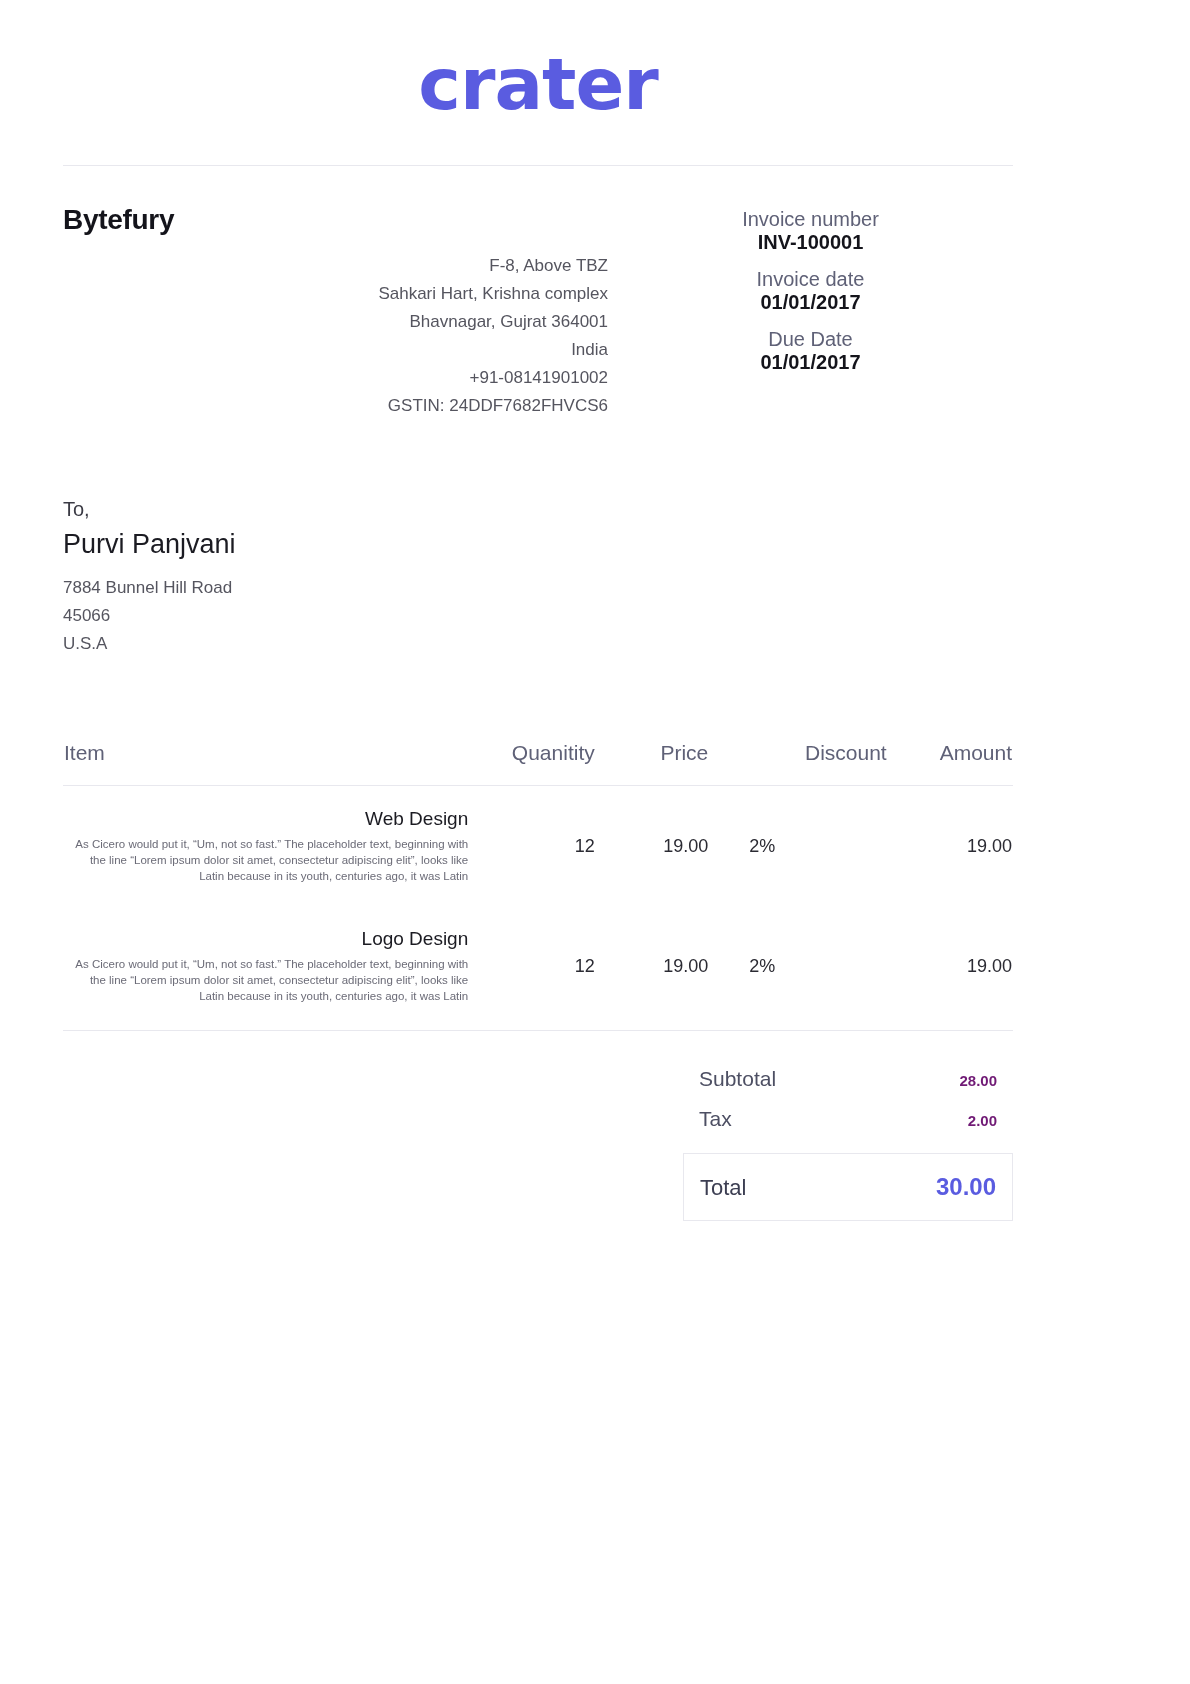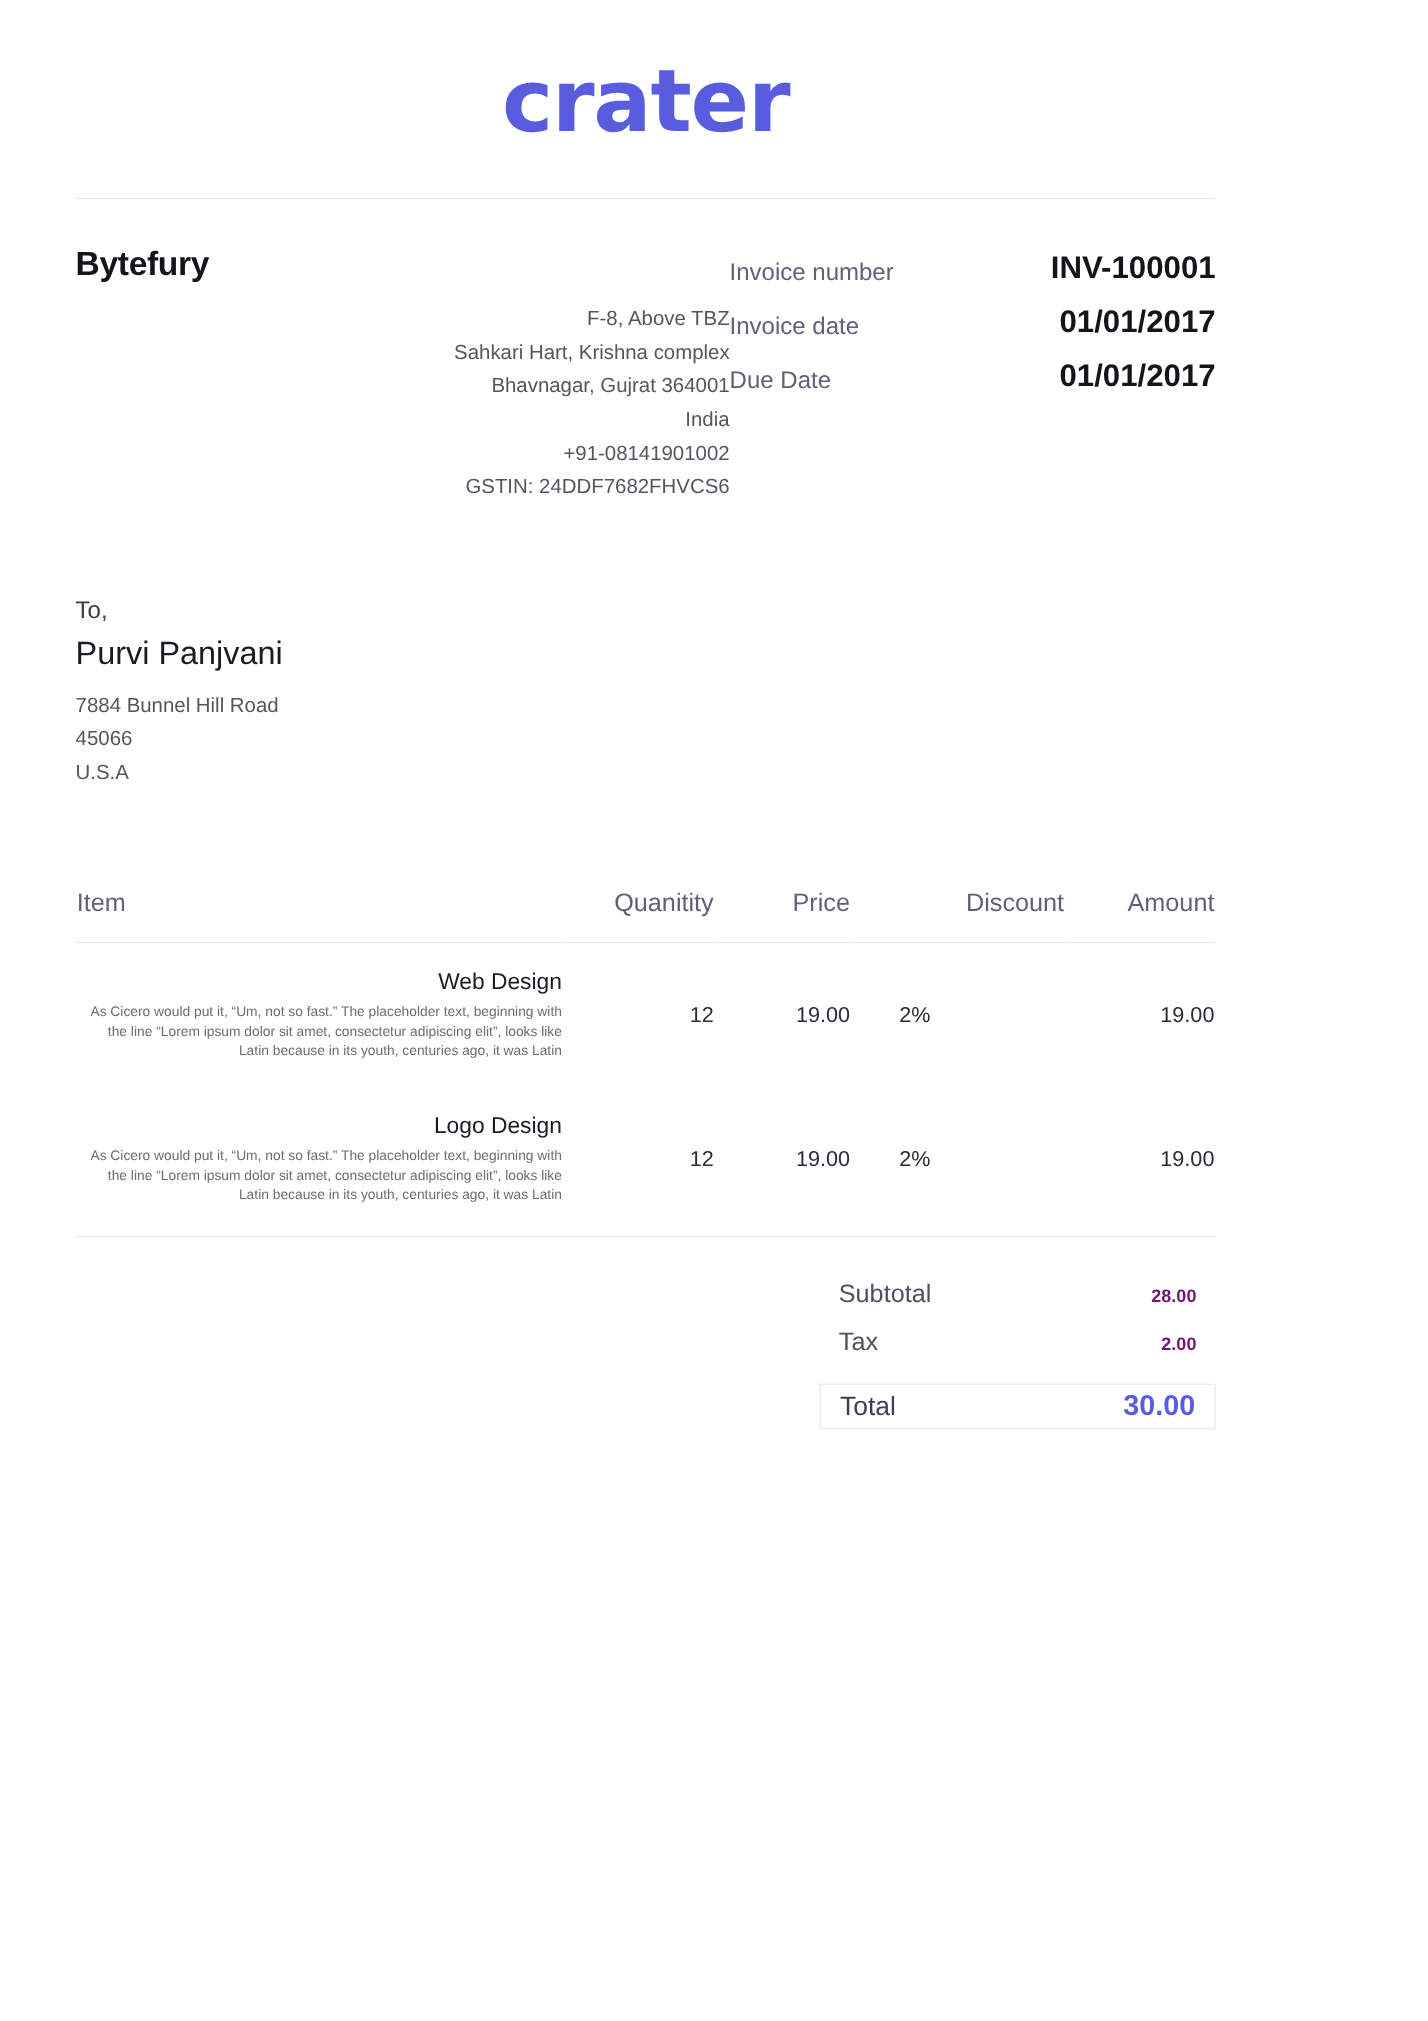--- a/index.html
+++ b/index.html
@@ -68,29 +68,30 @@
     text-align: right;
   }
 
   .meta {
     flex: 1;
     padding-top: 4px;
   }
   .meta-row {
     display: flex;
     justify-content: space-between;
-    align-items: flex-end;
+    align-items: center;
     margin-bottom: 14px;
+    flex-direction: column;
   }
   .meta-label {
     font-size: 20px;
     color: #5f6177;
   }
   .meta-value {
-    font-size: 26px;
+    font-size: 20px;
     font-weight: 700;
     color: #14141b;
   }
 
   
   .billto {
     padding: 78px 63px 0 63px;
   }
   .billto-to {
     font-size: 20px;
@@ -185,21 +186,21 @@
     color: #4d4f63;
   }
   .totals-value {
     font-size: 15px;
     font-weight: 700;
     color: #701a75;
   }
   .total-final {
     margin-top: 14px;
     border: 1px solid #e8e8ee;
-    padding: 4px 16px;
+    padding: 19px 16px;
     display: flex;
     justify-content: space-between;
     align-items: baseline;
   }
   .total-final .totals-label {
     font-size: 22px;
     color: #3c3e52;
   }
   .total-final .totals-value {
     font-size: 24px;

